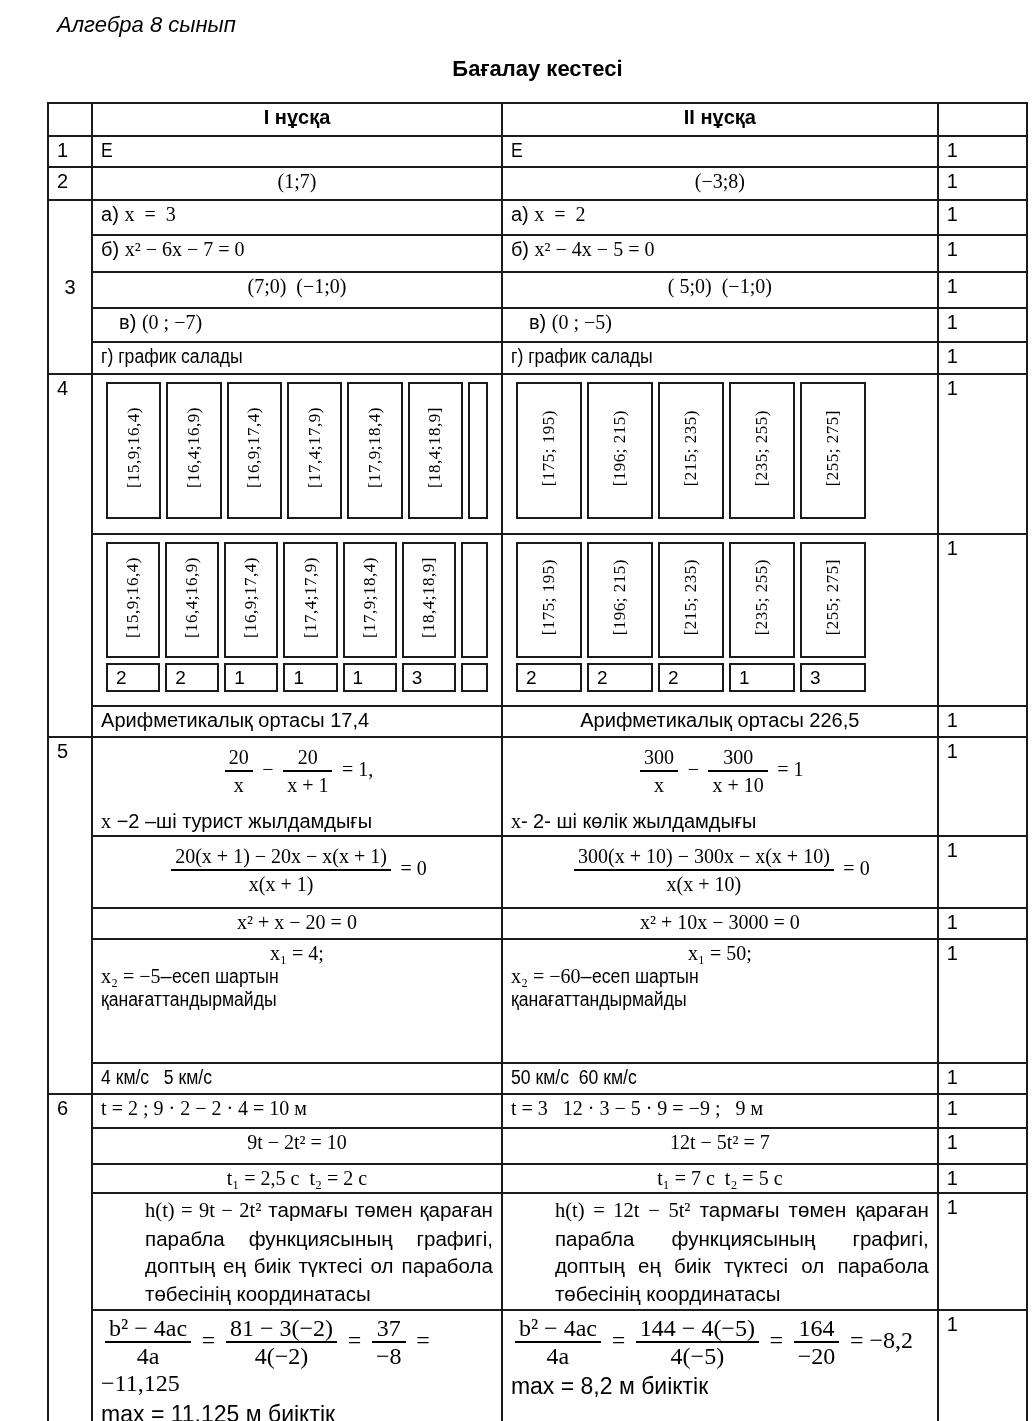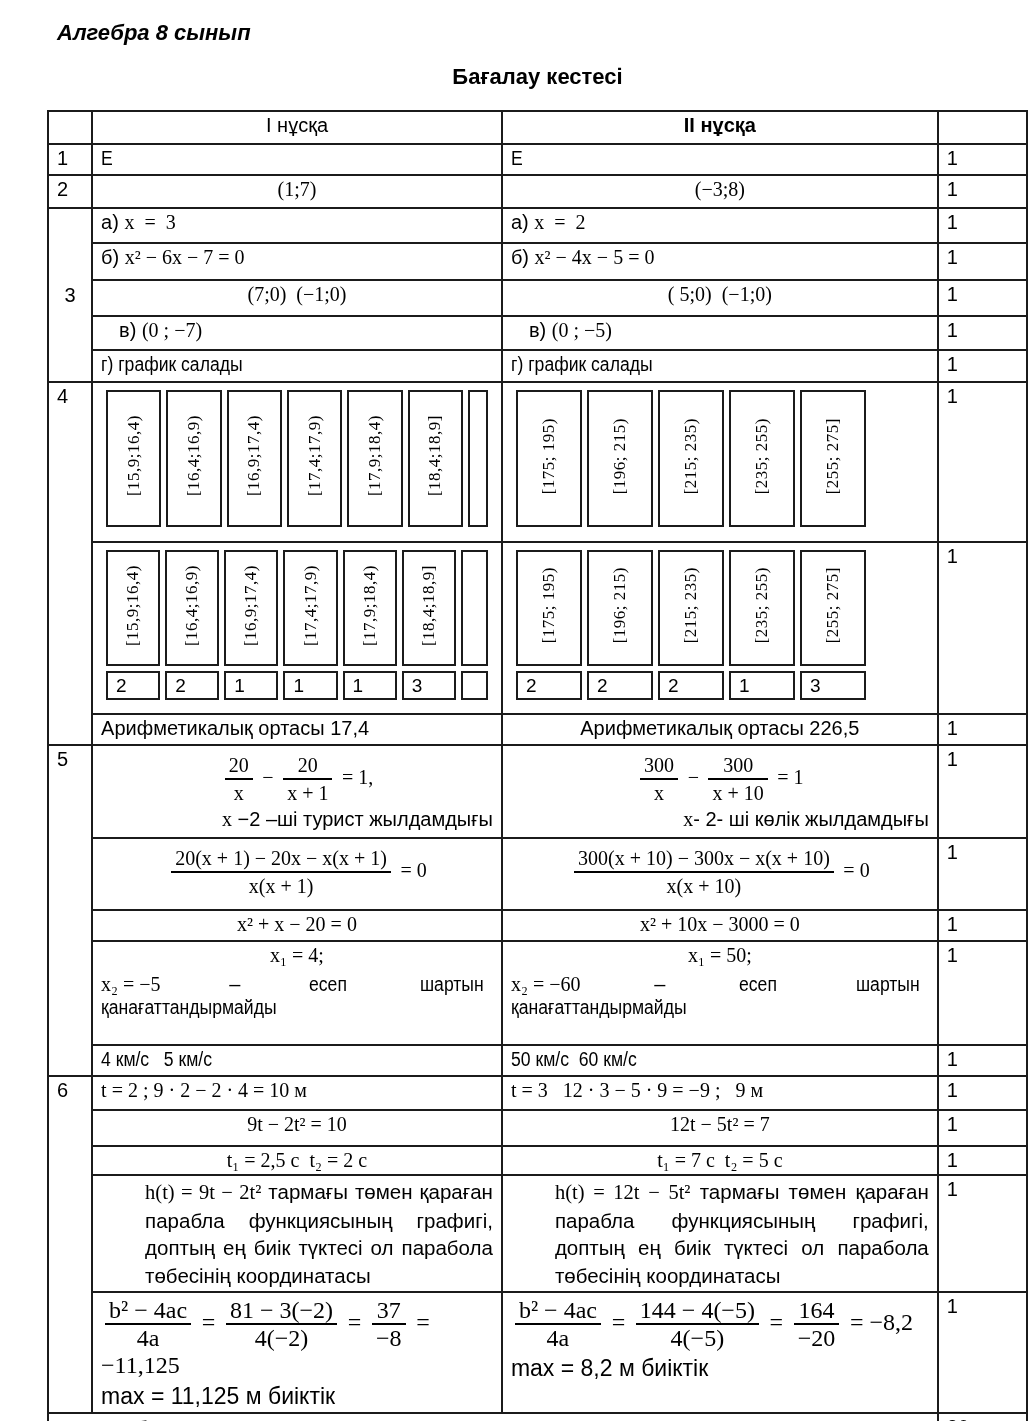--- a/index.html
+++ b/index.html
@@ -2,22 +2,22 @@
 <html><head>
 <meta charset="utf-8">
 <style>
   html,body { margin:0; padding:0; background:#ffffff; }
   body {
     width:1035px; height:1421px;
     font-family:"Liberation Sans", sans-serif;
     color:#000; position:relative;
   }
   .title {
-    margin:20px 0 0 57px;
-    font-size:22px; font-weight:bold; font-style:italic;
+    margin:12px 0 0 57px;
+    font-size:22px; font-weight:normal; font-style:italic;
   }
   .subtitle {
     text-align:center; font-size:22px; font-weight:bold;
     margin:18px 0 20px 40px;
   }
   table.main {
     border-collapse:collapse; table-layout:fixed;
     margin-left:47px; width:981px;
   }
   table.main > tbody > tr > td {
@@ -50,22 +50,22 @@
     writing-mode:vertical-rl; transform:rotate(180deg);
     font-family:"Liberation Serif", serif; font-size:17px;
     white-space:nowrap; display:inline-block; letter-spacing:0.5px;
   }
   
   .frac { display:inline-block; vertical-align:middle; text-align:center; font-family:"Liberation Serif", serif; margin:0 4px; }
   .frac > span { display:block; padding:0 4px; line-height:26px; }
   .frac .fn { border-bottom:2px solid #000; }
   .eqline { text-align:center; padding-top:4px; font-size:20px; }
   .eqline .math { font-size:20px; }
-  .note { font-size:20px; margin-top:2px;text-align:right; }
-  .jline { display:flex; justify-content:space-between; font-size:20px; margin-top:6px; }
+  .note { font-size:20px; margin-top:12px; }
+  .jline { display:flex; font-size:20px; }
   .just { text-align:justify; font-size:20.5px; line-height:27.5px;margin-left:44px; }
   .maxline { font-size:23px; margin-top:4px; }
   .veq { font-size:24px; padding-top:2px; }
 </style>
 </head>
 <body>
 
 <div class="title">Алгебра 8 сынып</div>
 <div class="subtitle">Бағалау кестесі</div>
 
@@ -73,21 +73,21 @@
   <colgroup>
       <col style="width:44px">
       <col style="width:409px">
       <col style="width:435px">
       <col style="width:89px">
     </colgroup>
   <tbody>
 
   <tr style="height:33px">
     <td></td>
-    <td class="center" style="font-weight:normal">І нұсқа</td>
+    <td class="center" style="font-weight:bold">І нұсқа</td>
     <td class="center" style="font-weight:bold">ІІ нұсқа</td>
     <td></td>
   </tr>
 
   <tr style="height:31px">
     <td class="numcol">1</td>
     <td><span class="narrow">Е</span></td>
     <td><span class="narrow">Е</span></td>
     <td class="ptscol">1</td>
   </tr>
@@ -255,21 +255,21 @@
     </td>
     <td class="ptscol">1</td>
   </tr>
 
   <tr style="height:31px">
     <td class="center math">x² + x − 20 = 0</td>
     <td class="center math">x² + 10x − 3000 = 0</td>
     <td class="ptscol">1</td>
   </tr>
 
-  <tr style="height:104px">
+  <tr style="height:124px">
     <td>
       <div class="center math">x₁ = 4;</div>
       <div class="jline">
         <span class="math">x₂ = −5</span>
         <span>–</span>
         <span class="narrow">есеп</span>
         <span class="narrow">шартын</span>
       </div>
       <div><span class="narrow">қанағаттандырмайды</span></div>
     </td>

